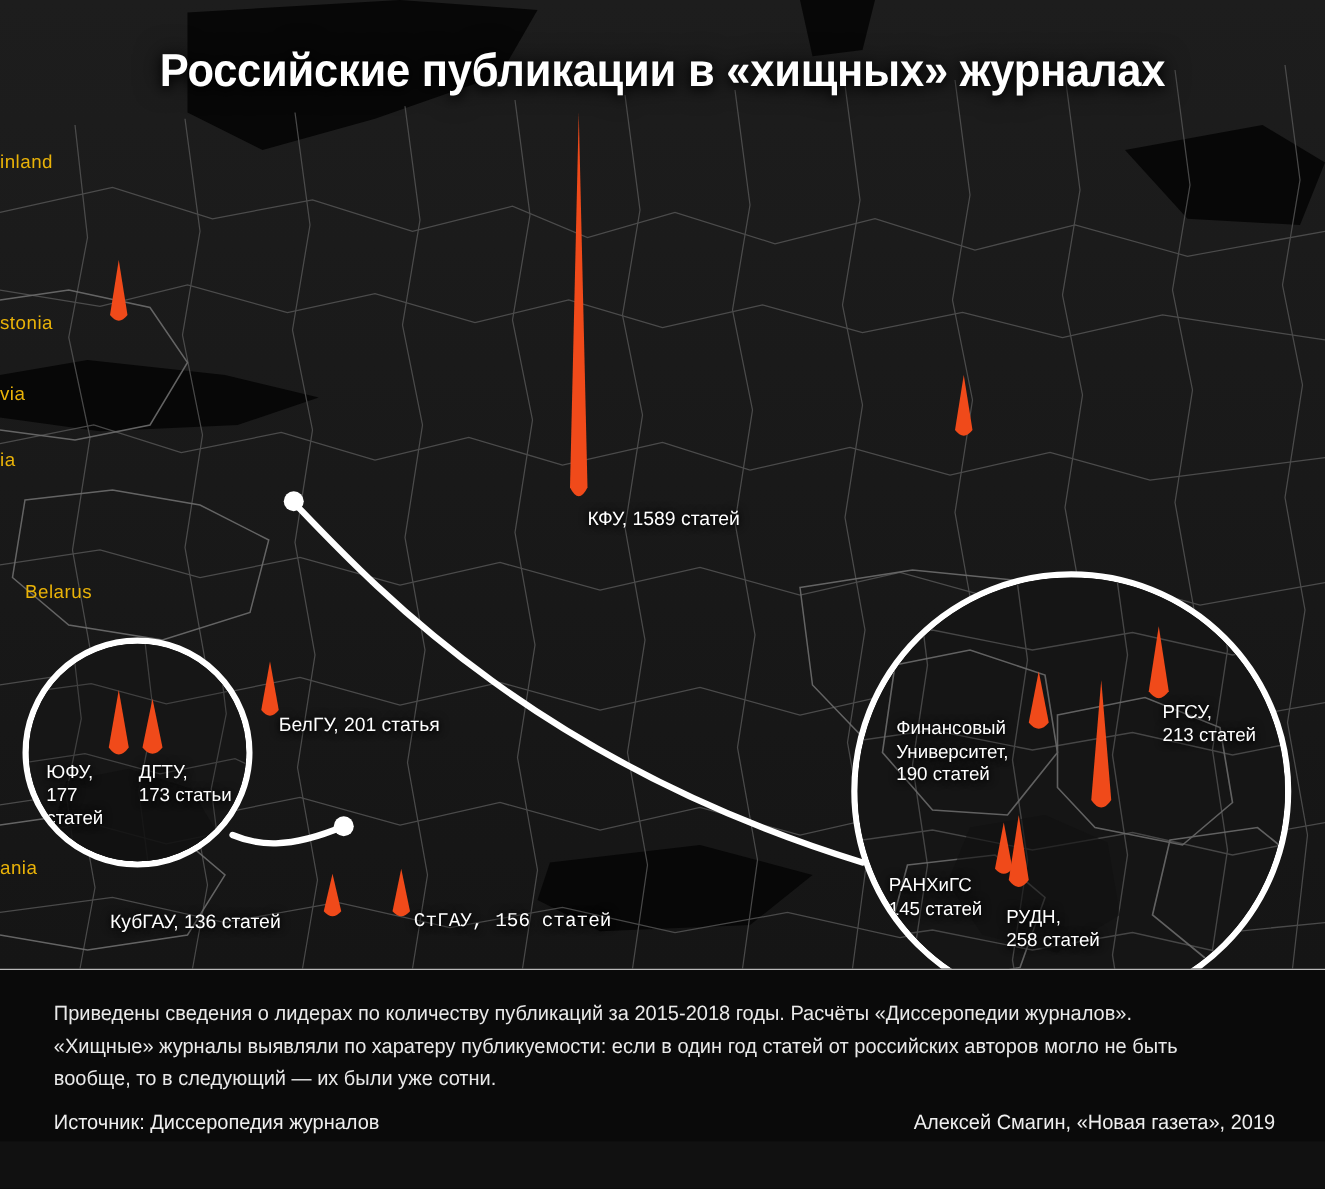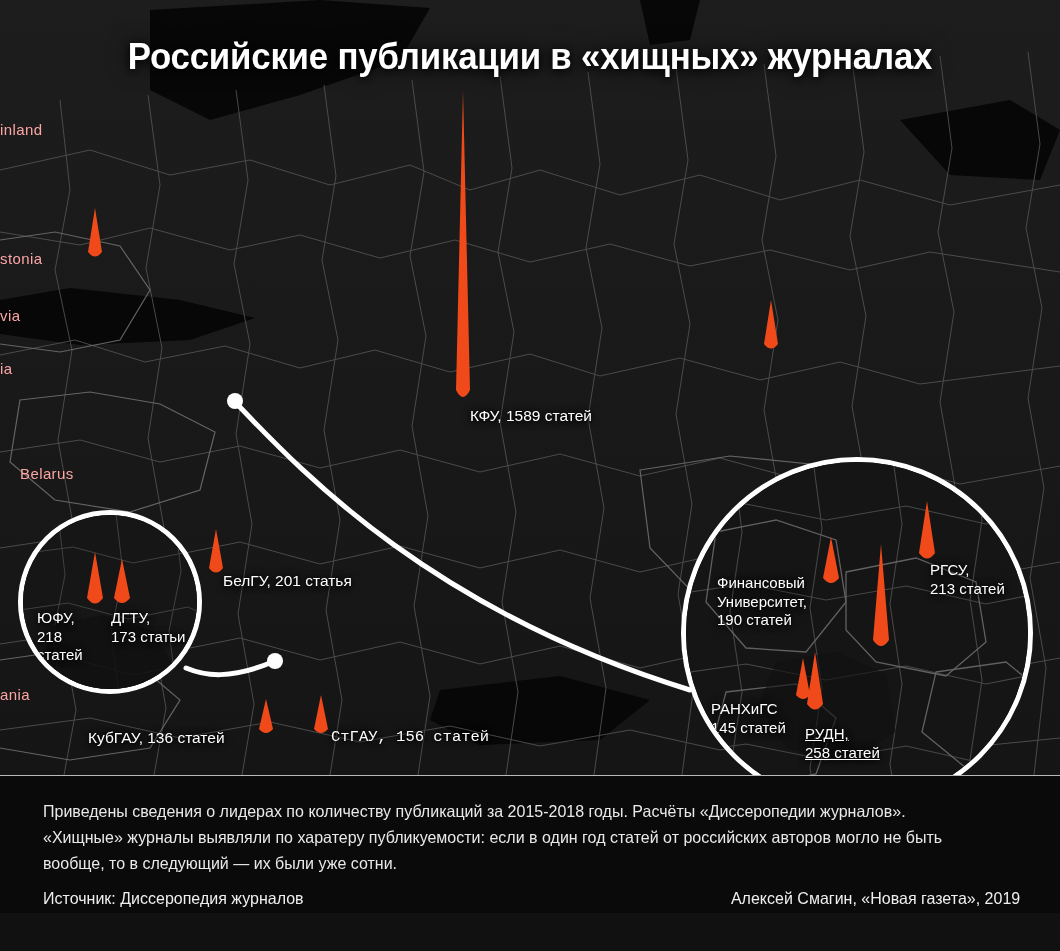--- a/index.html
+++ b/index.html
@@ -17,21 +17,21 @@
   
   #map-area{
     position:absolute;left:0;top:0;width:1060px;height:775px;
     background:#141414;
     overflow:hidden;
   }
   #map-svg{position:absolute;left:0;top:0;width:1060px;height:775px;}
 
   .geo-label{
     position:absolute;
-    color:#fca5a5;
+    color:#eab308;
     font-size:15px;
     letter-spacing:.4px;
     white-space:nowrap;
     pointer-events:none;
   }
 
   
   #title{
     position:absolute;left:0;top:36px;width:1060px;
     text-align:center;
@@ -239,21 +239,21 @@
             <path d="M15,0 L23,46 Q15,57 7,46 Z" fill="#F04A1A"></path>
           </svg>
       </div>
       <div class="spike" style="left:85px;top:44px;">
         <svg width="28" height="48">
             <path d="M14,0 L22,39 Q14,49 6,39 Z" fill="#F04A1A"></path>
           </svg>
       </div>
 
       <div class="pt-label small" style="position:absolute;left:14px;top:94px;">ЮФУ,
-218
+177
 статей</div>
       <div class="pt-label small" style="position:absolute;left:88px;top:94px;">ДГТУ,
 173 статьи</div>
     </div>
 
     <div class="inset" style="left:681px;top:457px;width:352px;height:352px;">
       <div class="inset-inner" style="width:352px;height:352px;">
         <svg width="352" height="352">
           <rect width="352" height="352" fill="#151515"></rect>
           <g stroke="#4f4f4f" stroke-width="1.1" fill="none" opacity=".85">
@@ -310,21 +310,21 @@
 Университет,
 190 статей</div>
 
       <div class="pt-label small" style="position:absolute;left:244px;top:99px;">РГСУ,
 213 статей</div>
 
 
       <div class="pt-label small" style="position:absolute;left:25px;top:238px;">РАНХиГС
 145 статей</div>
 
-      <div class="pt-label small" style="position:absolute;left:119px;top:263px;text-decoration:underline;">РУДН,
+      <div class="pt-label small" style="position:absolute;left:119px;top:263px;">РУДН,
 258 статей</div>
     </div>
 
     <div id="title">Российские публикации в «хищных» журналах</div>
 
   </div>
 
   <div id="footer">
     <div id="note">Приведены сведения о лидерах по количеству публикаций за 2015-2018 годы.   Расчёты «Диссеропедии журналов». «Хищные» журналы выявляли по харатеру публикуемости: если в один год статей от россий­ских авторов могло не быть вообще, то в следующий — их были уже сотни.</div>
     <div id="source">Источник: Диссеропедия журналов</div>

